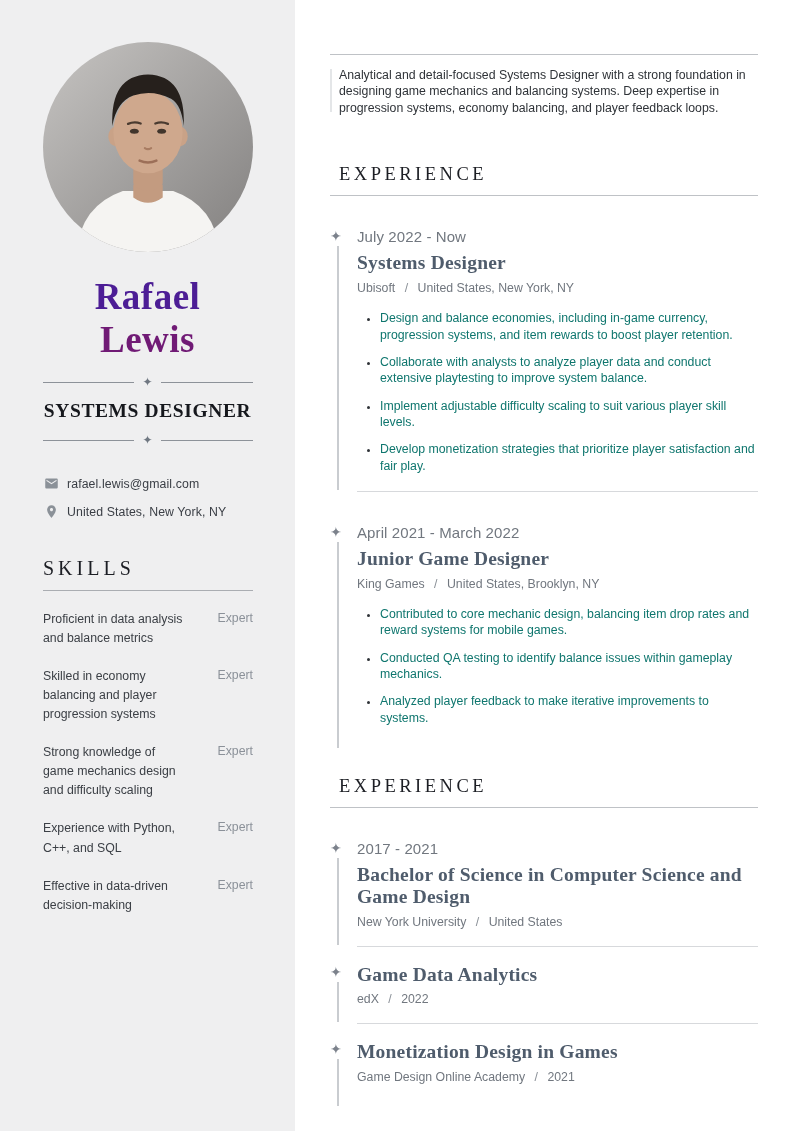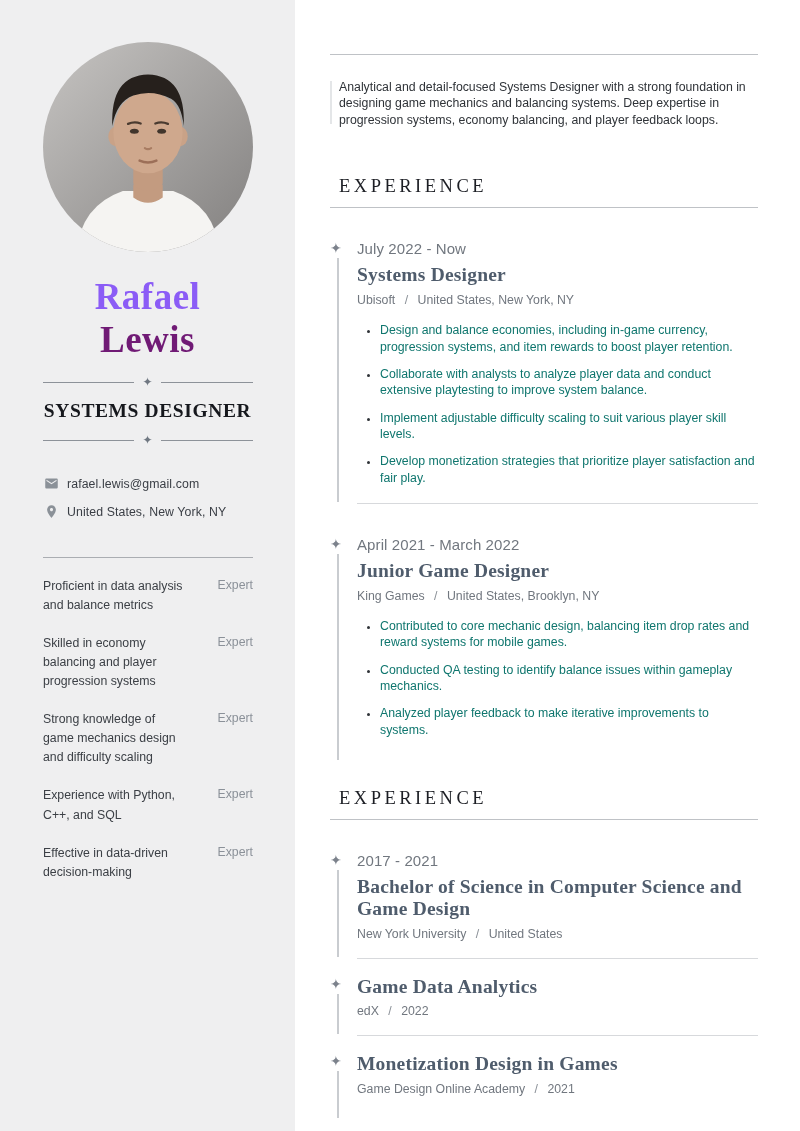--- a/index.html
+++ b/index.html
@@ -22,21 +22,21 @@
     width: 210px; height: 210px;
     margin: 42px auto 0;
     border-radius: 50%;
     overflow: hidden;
   }
   .avatar-wrap svg { display: block; width: 100%; height: 100%; }
   .name-block { text-align: center; margin-top: 24px; }
   .name-first {
     font-family: "Liberation Serif", serif;
     font-weight: 700; font-size: 37px; line-height: 1.15;
-    color: #8b5cf6; letter-spacing: 0.5px;
+    color: #4c1d95; letter-spacing: 0.5px;
   }
   .name-last {
     font-family: "Liberation Serif", serif;
     font-weight: 700; font-size: 37px; line-height: 1.15;
     color: #701a75; letter-spacing: 0.5px;
   }
   .orn-divider {
     width: 210px; margin: 15px auto 0;
     display: flex; align-items: center; gap: 8px;
   }
@@ -83,21 +83,21 @@
   .section-heading {
     font-family: "Liberation Serif", serif;
     font-weight: 400; font-size: 18.5px;
     color: #1c1e24; letter-spacing: 3.5px;
   }
   .section-rule {
     border: 0; border-top: 1px solid #bfc2c6;
     margin: 10px 0 0 -9px;
   }
   .summary-section { padding-top: 44px; }
-  .summary-body { position: relative; margin-top: 24px; }
+  .summary-body { position: relative; margin-top: 12px; }
   .summary-body::before {
     content: ""; position: absolute; left: -9px; top: 2px; bottom: 4px;
     width: 1.5px; background: #e4e6e8;
   }
   .summary-text { font-size: 12.3px; line-height: 1.34; color: #2f3338; }
 
   .experience-section { margin-top: 48px; }
   .education-section { margin-top: 50px; }
   .entries { margin-top: 14px; }
 
@@ -195,20 +195,21 @@
         <span class="contact-icon">
           <svg viewBox="0 0 24 24">
               <path d="M12 2C8.13 2 5 5.13 5 9c0 5.25 7 13 7 13s7-7.75 7-13c0-3.87-3.13-7-7-7zm0 9.5c-1.38 0-2.5-1.12-2.5-2.5s1.12-2.5 2.5-2.5 2.5 1.12 2.5 2.5-1.12 2.5-2.5 2.5z"></path>
             </svg>
         </span>
         <span class="contact-text">United States, New York, NY</span>
       </div>
     </div>
 
     <div class="skills-block">
+      <div class="skills-heading">SKILLS</div>
       <hr class="skills-rule">
       <div class="skill-row">
         <span class="skill-label">Proficient in data analysis and balance metrics</span>
         <span class="skill-level">Expert</span>
       </div>
       <div class="skill-row">
         <span class="skill-label">Skilled in economy balancing and player progression systems</span>
         <span class="skill-level">Expert</span>
       </div>
       <div class="skill-row">

